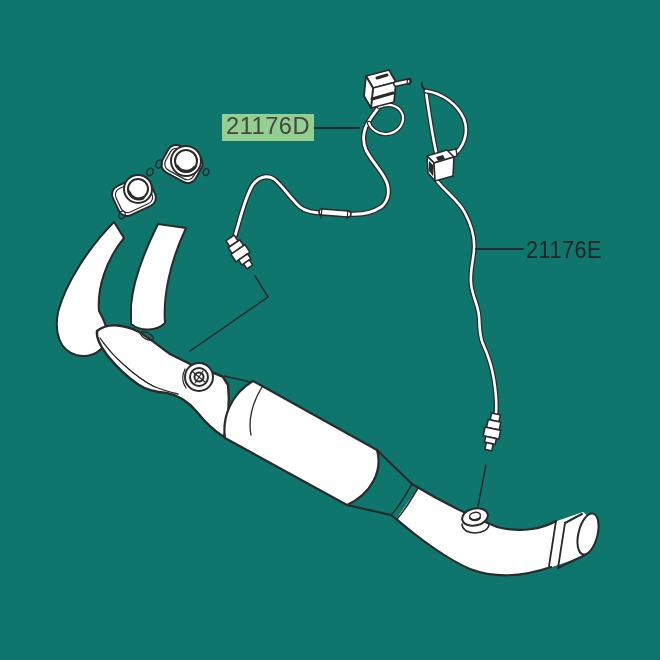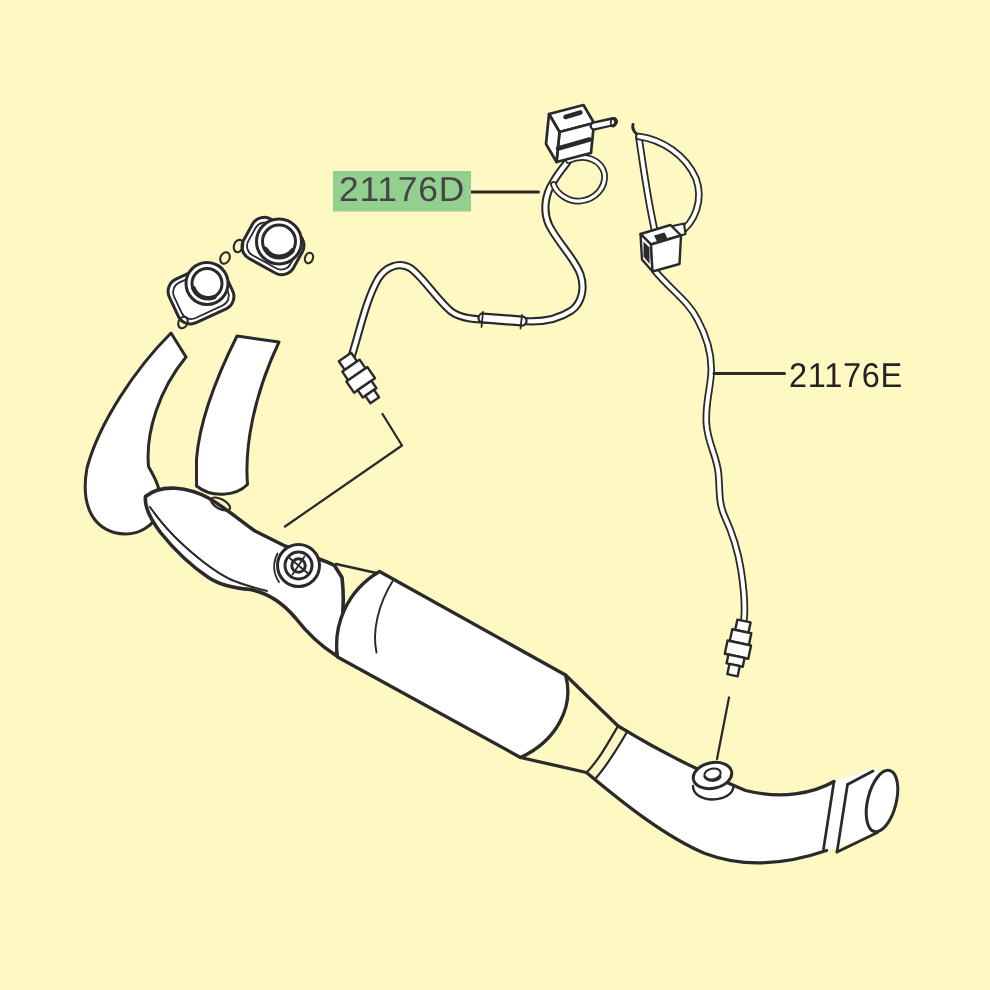--- a/index.html
+++ b/index.html
@@ -1,16 +1,16 @@
 <!DOCTYPE html>
 <html><head>
 <meta charset="utf-8">
 <style>
   html,body{margin:0;padding:0;background:#ffffff;}
-  .canvas{position:relative;width:660px;height:660px;background:#fef9c3;overflow:hidden;
+  .canvas{position:relative;width:660px;height:660px;background:#0f766e;overflow:hidden;
           font-family:"Liberation Sans",sans-serif;}
   svg{position:absolute;left:0;top:0;}
   .part-label{font-family:"Liberation Sans",sans-serif;font-size:23px;letter-spacing:.5px;
               fill:#242424;stroke:none;cursor:pointer;}
   .part-label.selected{fill:#454545;}
 </style>
 </head>
 <body>
 
 <div class="canvas">

